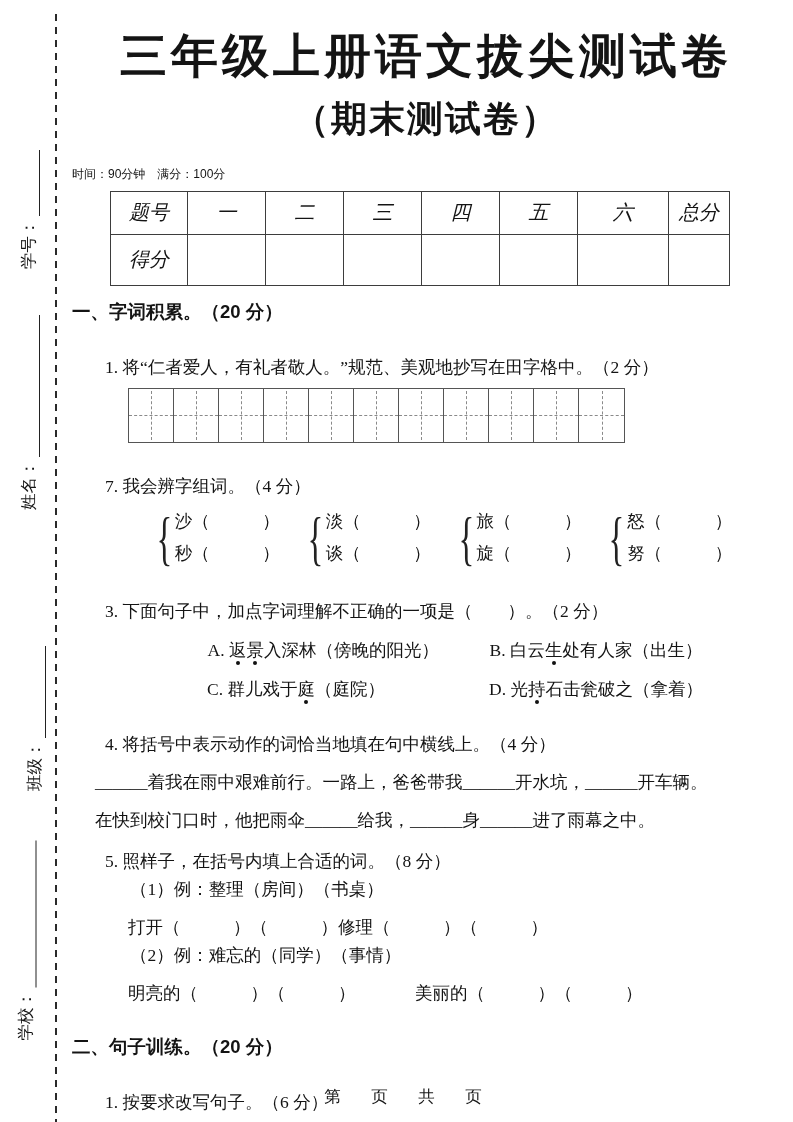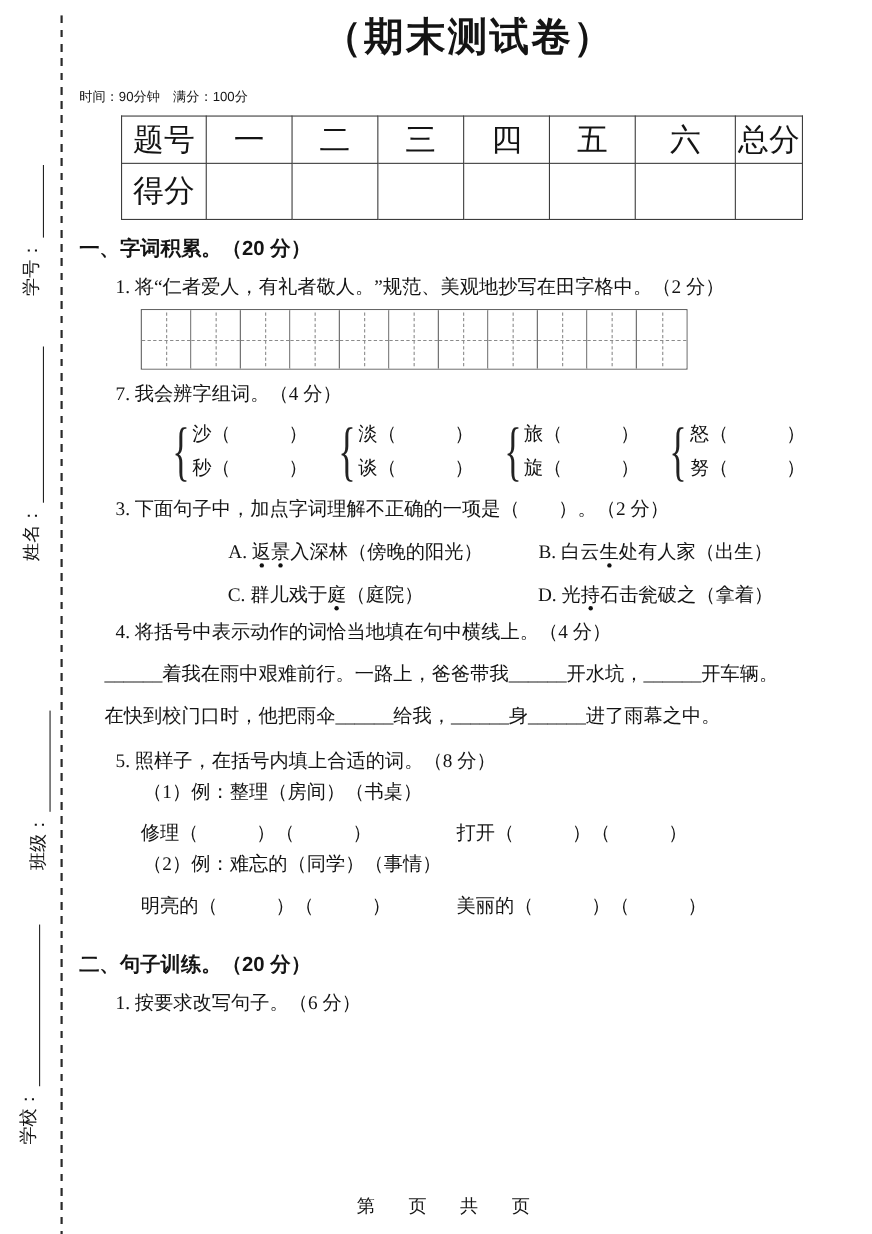--- a/index.html
+++ b/index.html
@@ -31,28 +31,28 @@
     font-size:47px;letter-spacing:4px;margin-top:27px;line-height:1.25;
   }
   .subtitle{
     text-align:center;font-family:"Liberation Sans",sans-serif;font-weight:bold;
     font-size:36px;letter-spacing:2px;margin-top:9px;
   }
   .info{ text-align:left;padding-right:47px;font-size:12px;margin-top:22px;font-family:"Liberation Sans",sans-serif; }
   
   table.score{
     border-collapse:collapse;margin:8px 0 0 38px;table-layout:fixed;
-    font-family:"Liberation Sans",sans-serif;font-size:28px;
+    font-family:"Liberation Sans",sans-serif;font-size:20px;font-style:italic;
   }
   table.score td{border:1.6px solid #3d3d3d;text-align:center;padding:0;}
   table.score tr.hdr td{height:42px;}
   table.score tr.scr td{height:50px;}
   
   .sec-h{font-family:"Liberation Sans",sans-serif;font-weight:bold;font-size:18.5px;margin-top:13px;}
-  .q{padding-left:33px;margin-top:10px;white-space:nowrap;}
+  .q{padding-left:33px;margin-top:31px;white-space:nowrap;}
   
   .tgrid{display:flex;margin:9px 0 0 56px;border:1.6px solid #555;width:max-content;}
   .tcell{
     position:relative;width:45px;height:53px;border-right:1.4px solid #555;box-sizing:border-box;background:#fff;
   }
   .tcell:last-child{border-right:none;}
   .tcell::before{content:"";position:absolute;left:50%;top:2px;bottom:2px;border-left:1.2px dashed #8a8a8a;}
   .tcell::after{content:"";position:absolute;top:50%;left:0;right:0;border-top:1.2px dashed #8a8a8a;}
   
   .pairs{display:flex;gap:21px;padding-left:78px;margin-top:10px;}
@@ -95,20 +95,21 @@
 <div class="sfield sf3">
   <span>班级：</span>
     <span class="wline"></span>
 </div>
 <div class="sfield sf4">
   <span>学校：</span>
     <span class="wline"></span>
 </div>
 
 <div class="main">
+  <div class="title">三年级上册语文拔尖测试卷</div>
   <div class="subtitle">（期末测试卷）</div>
   <div class="info">时间：90分钟　满分：100分</div>
 
   <table class="score">
     <tbody>
         <tr class="hdr">
       <td style="width:76px">题号</td>
     <td style="width: 77px;">一</td>
           <td style="width: 77px;">二</td>
           <td style="width: 77px;">三</td>
@@ -189,22 +190,22 @@
     <span class="opt"><span class="optlab">D. </span><span>光</span><span class="emph">持</span><span>石</span><span>击</span><span>瓮</span><span>破</span><span>之</span><span>（</span><span>拿</span><span>着</span><span>）</span></span>
   </div>
 
   <div class="q">4. 将括号中表示动作的词恰当地填在句中横线上。（4 分）</div>
   <div class="q4line">______着我在雨中艰难前行。一路上，爸爸带我______开水坑，______开车辆。</div>
   <div class="q4line">在快到校门口时，他把雨伞______给我，______身______进了雨幕之中。</div>
 
   <div class="q" style="margin-top:17px">5. 照样子，在括号内填上合适的词。（8 分）</div>
   <div class="exline">（1）例：整理（房间）（书桌）</div>
   <div class="fillrow">
+    <span class="fi">打开（　　　）（　　　）</span>
     <span class="fi first">修理（　　　）（　　　）</span>
-    <span class="fi">打开（　　　）（　　　）</span>
   </div>
   <div class="exline">（2）例：难忘的（同学）（事情）</div>
   <div class="fillrow">
     <span class="fi first">明亮的（　　　）（　　　）</span>
     <span class="fi">美丽的（　　　）（　　　）</span>
   </div>
 
   <div class="sec-h" style="margin-top:29px">二、句子训练。（20 分）</div>
   <div class="q">1. 按要求改写句子。（6 分）</div>
 

